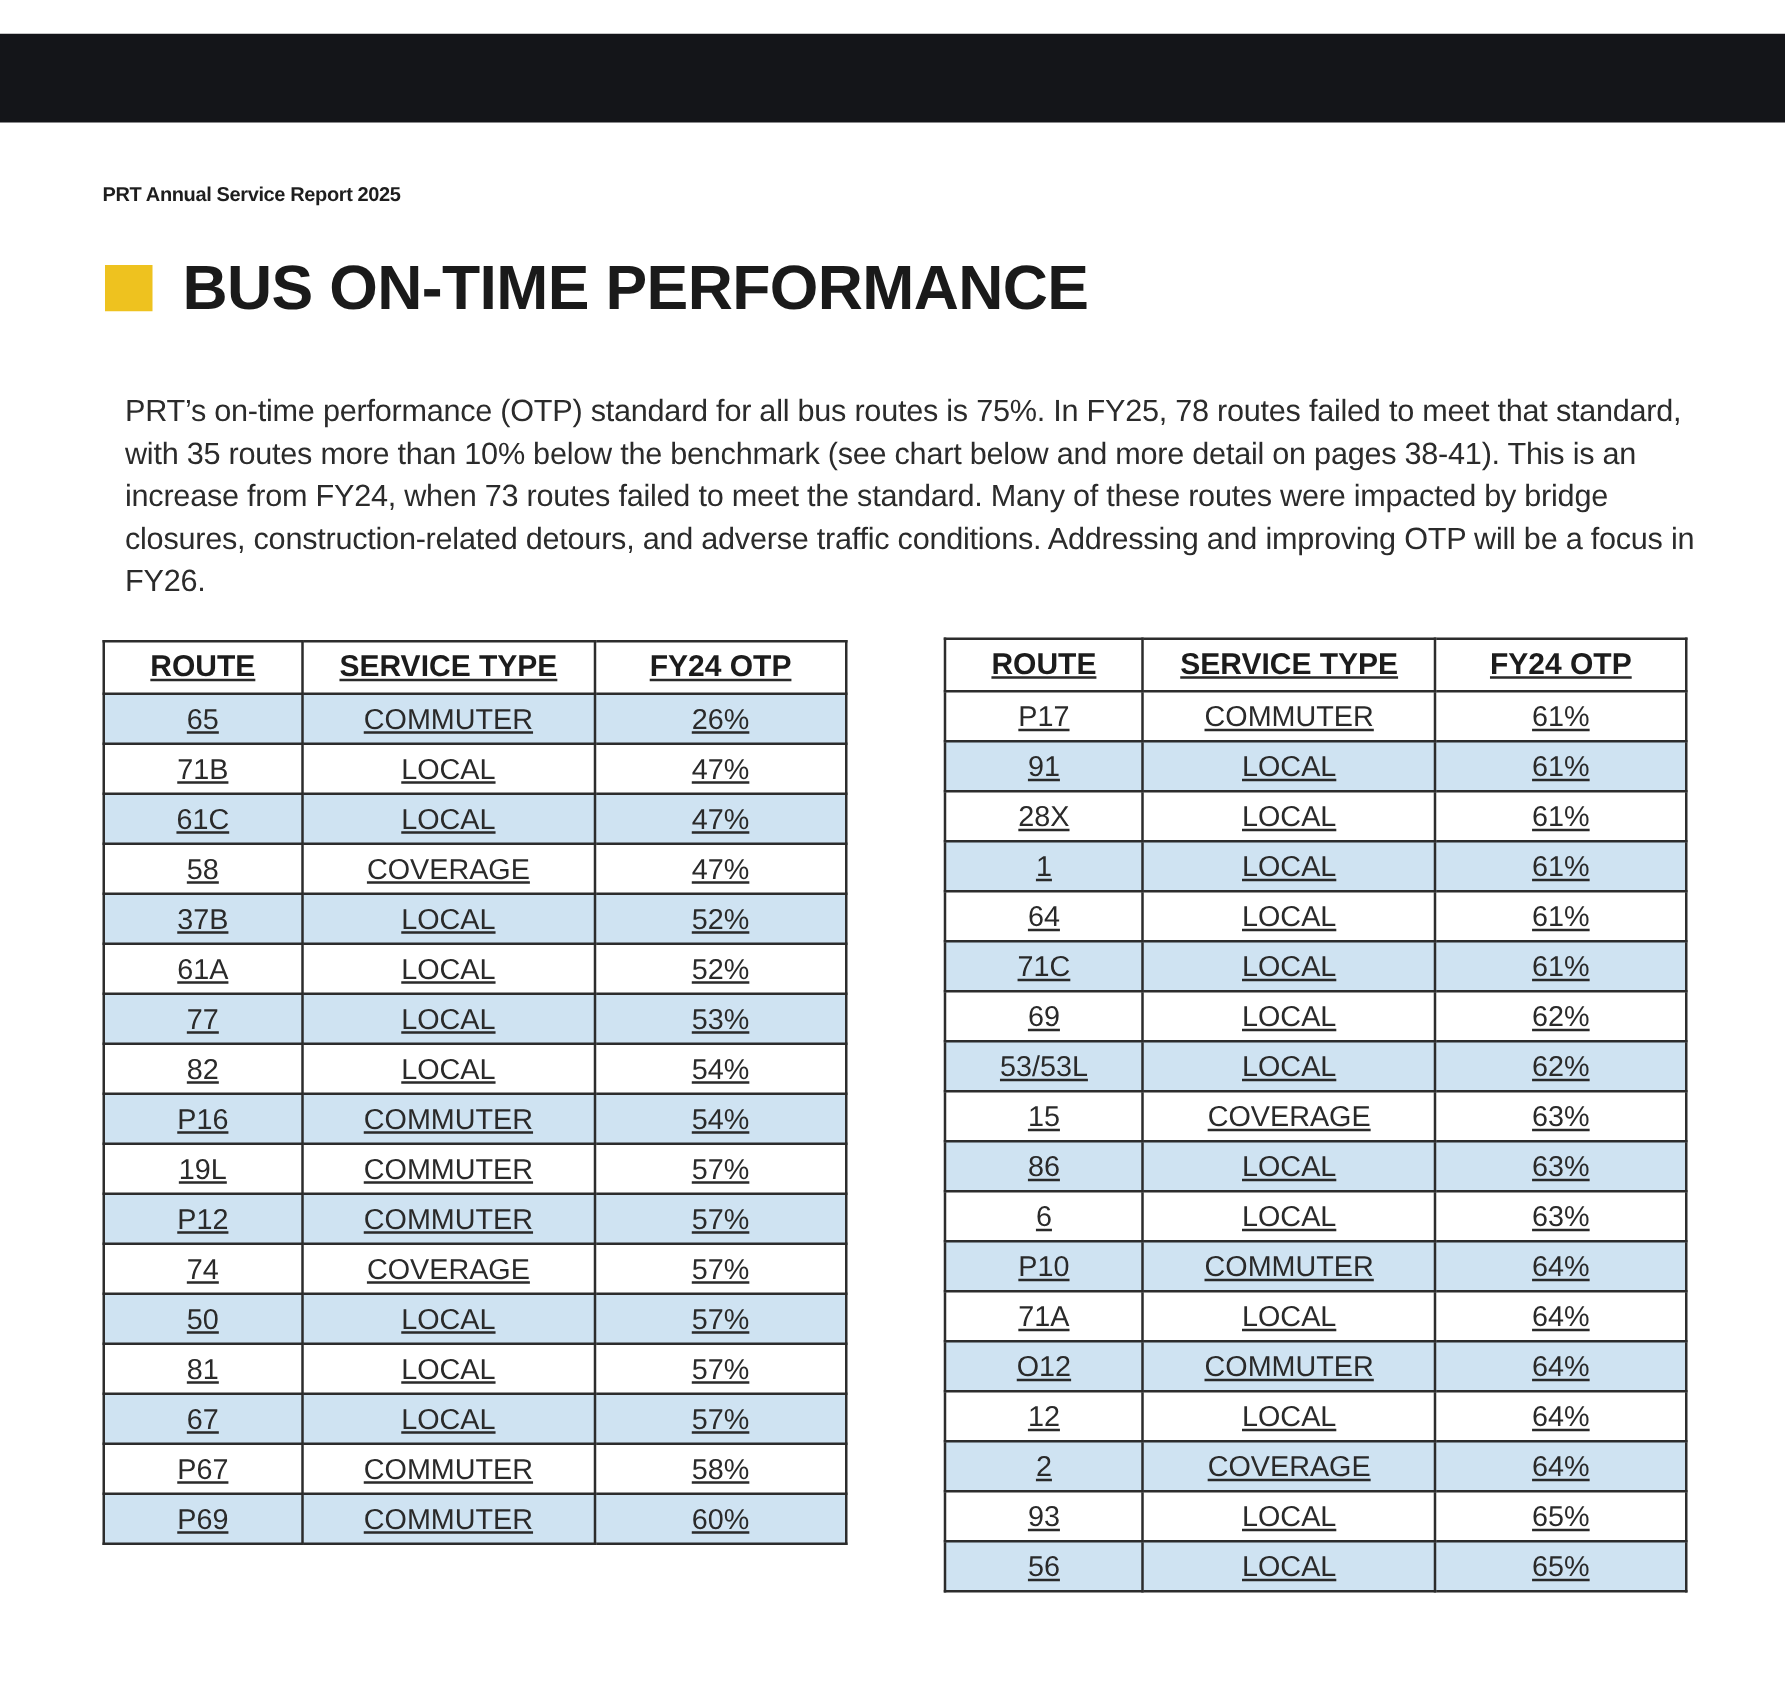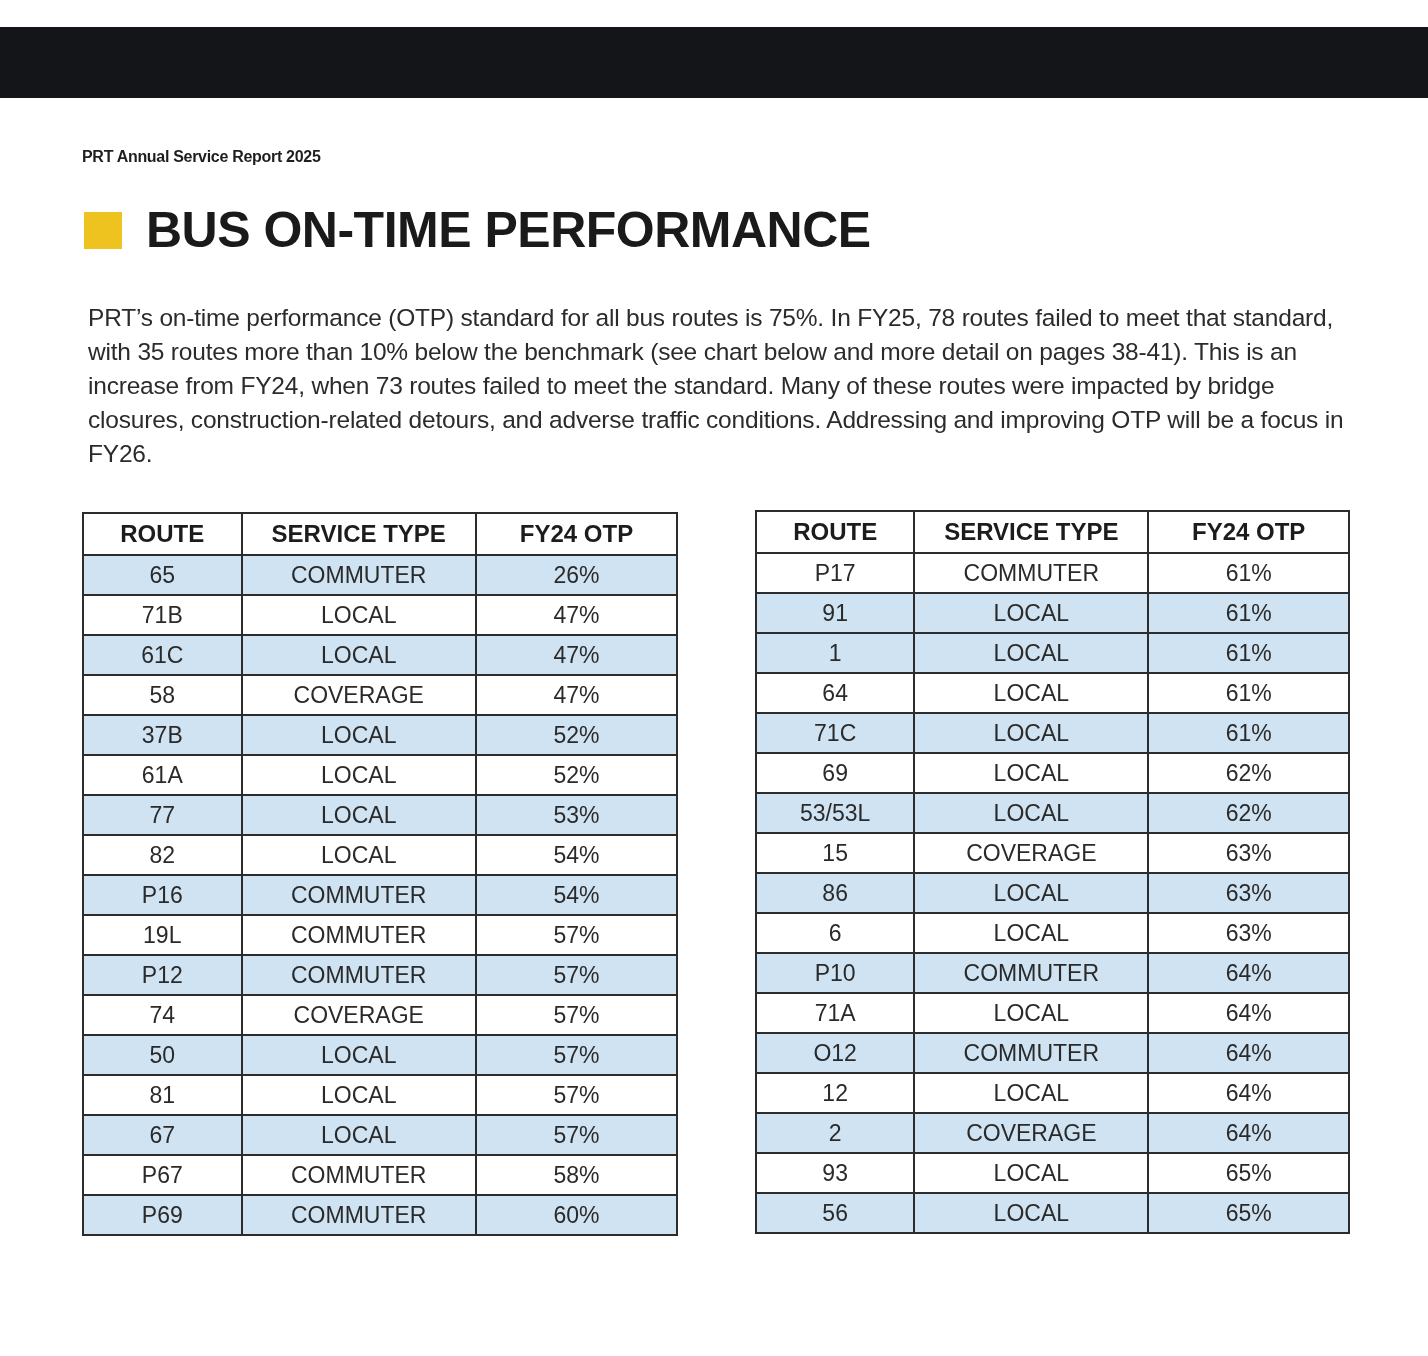--- a/index.html
+++ b/index.html
@@ -5,22 +5,22 @@
   html, body { margin: 0; padding: 0; background: #ffffff; }
   body { width: 1428px; height: 1356px; position: relative; overflow: hidden;
          font-family: "Liberation Sans", sans-serif; color: #222; }
   .top-bar { position: absolute; left: 0; top: 27px; width: 1428px; height: 71px; background: #141519; }
   .report-label { position: absolute; left: 82px; top: 148px; font-size: 16px; font-weight: bold;
                   color: #1e1e1e; letter-spacing: -0.3px; }
   .title-wrap { position: absolute; left: 84px; top: 200px; display: flex; align-items: center; }
   .title-square { width: 38px; height: 37px; background: #eec21f; margin-right: 24px; }
   .title { font-size: 50px; font-weight: bold; color: #1a1a1a; letter-spacing: -0.5px; margin: 0; line-height: 60px; }
   .intro { position: absolute; left: 84px; top: 297px; width: 1275px; font-size: 24.5px; line-height: 34px;
-           color: #2b2b2b; margin: 4px; letter-spacing: -0.2px; }
-  table.otp { position: absolute; border-collapse: collapse; font-size: 23px; color: #2a2a2a; }
+           color: #2b2b2b; margin: 16px; letter-spacing: -0.2px; }
+  table.otp { position: absolute; border-collapse: collapse; font-size: 23px; color: #2a2a2a; text-decoration: underline; }
   table.otp th, table.otp td { border: 2px solid #2c2c2c; text-align: center; padding: 0; }
   table.otp th { height: 40px; font-weight: bold; font-size: 24px; color: #1c1c1c; background: #fff; }
   table.otp td { height: 38px; }
   table.otp tr.alt td { background: #cfe3f2; }
   #table-left { left: 82px; top: 512px; width: 596px; }
   #table-right { left: 755px; top: 510px; width: 595px; }
   .c1 { width: 157px; } .c2 { width: 233px; } .c3 { width: 200px; }
 </style>
 </head>
 <body>
@@ -145,20 +145,25 @@
       <tr>
         <td>P17</td>
         <td>COMMUTER</td>
         <td>61%</td>
       </tr>
       <tr class="alt">
         <td>91</td>
         <td>LOCAL</td>
         <td>61%</td>
       </tr>
+      <tr>
+        <td>28X</td>
+        <td>LOCAL</td>
+        <td>61%</td>
+      </tr>
       <tr class="alt">
         <td>1</td>
         <td>LOCAL</td>
         <td>61%</td>
       </tr>
       <tr>
         <td>64</td>
         <td>LOCAL</td>
         <td>61%</td>
       </tr>

